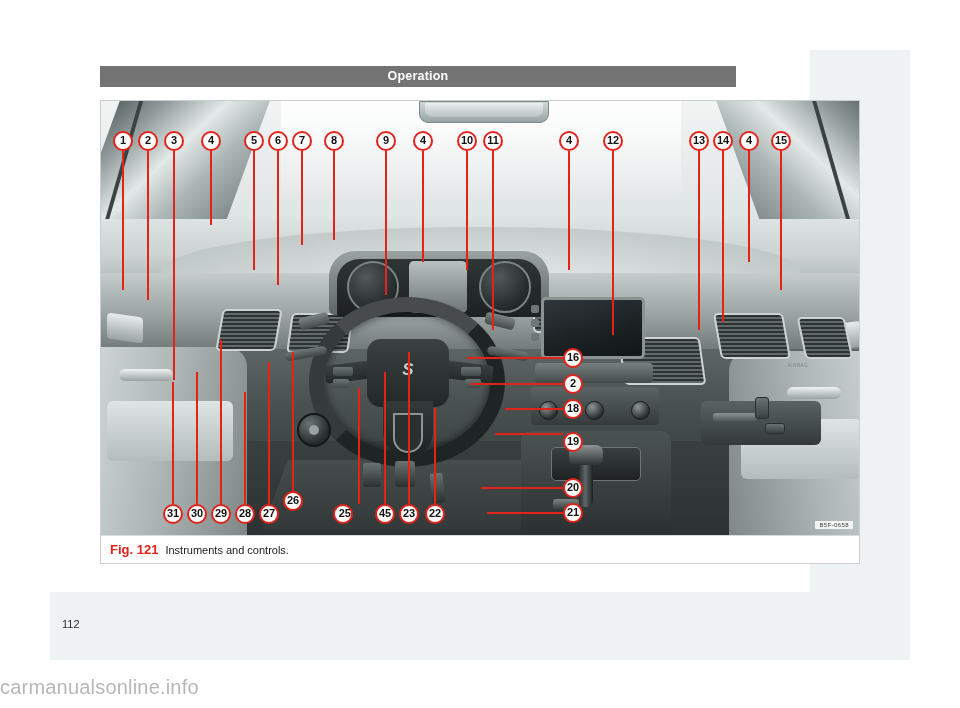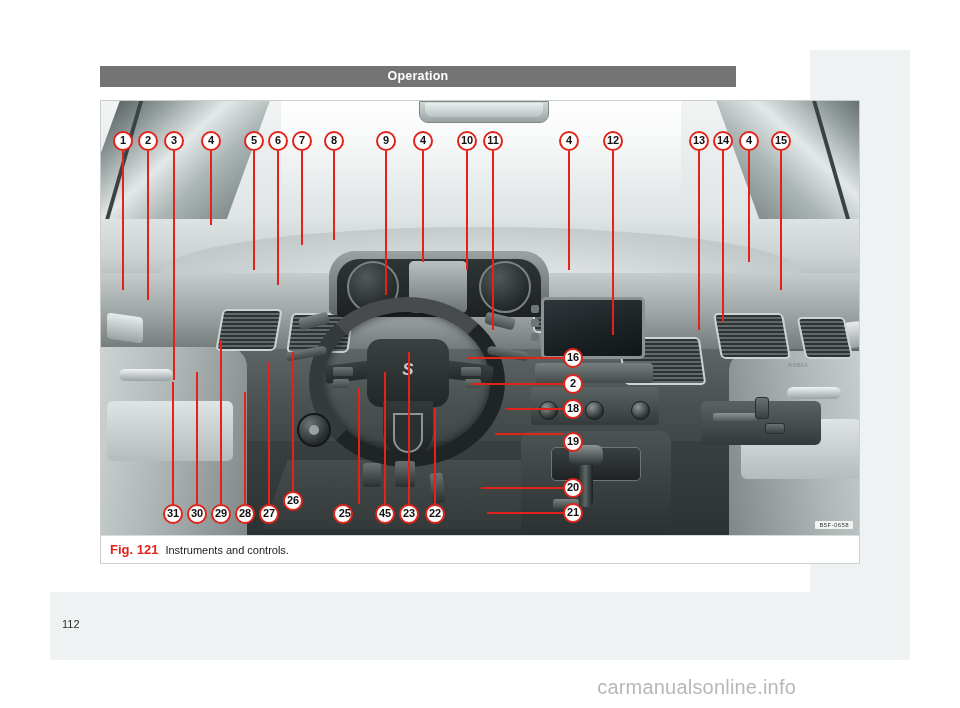--- a/index.html
+++ b/index.html
@@ -511,21 +511,21 @@
     font-size: 11px;
     font-family: "Liberation Sans", sans-serif;
   }
 
   
   .watermark {
     position: absolute;
     left: 0;
     top: 676px;
     width: 820px;
-    text-align: right;
+    text-align: left;
     padding-right: 24px;
     box-sizing: border-box;
     color: #b7b7b7;
     font-size: 20px;
     font-family: "Liberation Sans", sans-serif;
     letter-spacing: .2px;
   }
 </style>
 </head>
 <body>

